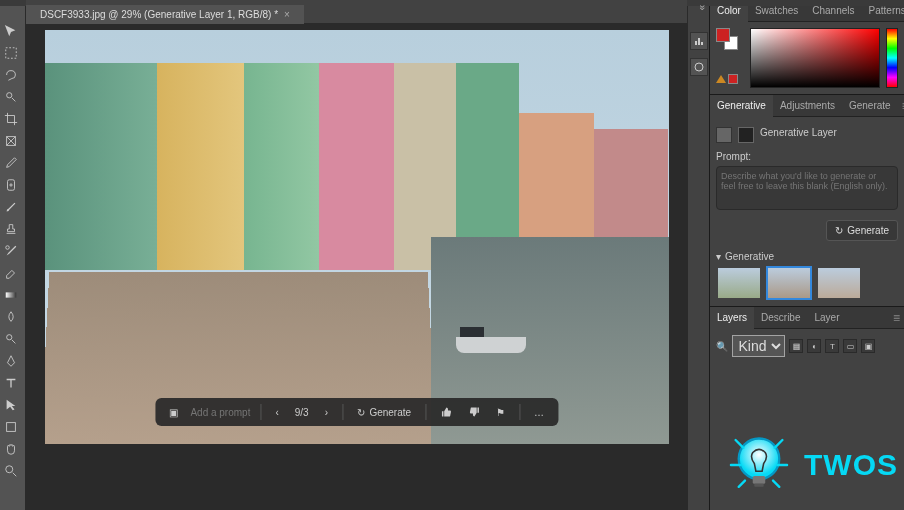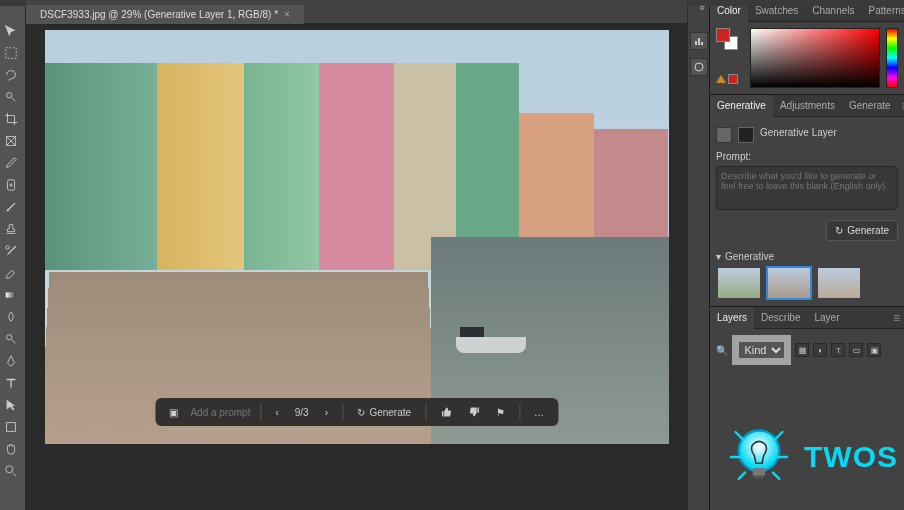--- a/index.html
+++ b/index.html
@@ -61,31 +61,31 @@
 .var-label { color: #ccc; font-size: 10px; margin-bottom: 4px; display: flex; align-items: center; gap: 4px; }
 .var-thumbs { display: flex; gap: 4px; }
 .thumb { width: 46px; height: 34px; border: 2px solid transparent; cursor: pointer; position: relative; overflow: hidden; }
 .thumb.sel { border-color: #3388dd; }
 .thumb-inner { width:100%; height:100%; }
 
 
 .layers-body { padding: 6px; font-size: 10px; color: #ccc; }
 .layers-row1 { display: flex; align-items: center; gap: 4px; margin-bottom: 4px; }
 .layers-row1 .search { font-size:10px; }
-.layers-row1 select { background: #555; color: #ddd; border: 7px solid #a3a3a3; font-size: 11px; padding: 1px; }
+.layers-row1 select { background: #555; color: #ddd; border: 1px solid #a3a3a3; font-size: 14px; padding: 1px; }
 .layers-row1 .icn { width: 14px; height: 14px; display:flex; align-items:center; justify-content:center; background:#3a3a3a; border:1px solid #2a2a2a; font-size:8px; color:#ccc; }
 .layers-row2 { display: flex; align-items: center; justify-content: space-between; gap: 4px; }
 .layers-row2 select { background: #555; color: #ddd; border: 1px solid #333; font-size: 9px; padding: 1px; flex:1; }
 
 
 .dock-icon { width: 18px; height: 18px; margin: 2px auto; background: #535353; border:1px solid #333; display:flex; align-items:center; justify-content:center; cursor:pointer; }
 .dock-icon svg { width:10px; height:10px; fill:#ccc; }
 
 
-.watermark { position: absolute; right: 6px; bottom: 14px; display: flex; align-items: center; gap: 6px; z-index: 50; }
+.watermark { position: absolute; right: 6px; bottom: 6px; display: flex; align-items: center; gap: 6px; z-index: 50; }
 .watermark .bulb { width: 78px; height: 78px; }
 .watermark .txt { font-size: 30px; font-weight: 800; color: #05d9f5; letter-spacing: 1px; }
 
 
 .scene-sky { position:absolute; inset:0; background: linear-gradient(to bottom, #b8cfdd 0%, #c9dbe6 100%); }
 .scene-water { position:absolute; left:62%; right:0; top:50%; bottom:0; background: linear-gradient(to bottom, #6b7a7a, #8f9993); }
 .scene-dock { position:absolute; left:0; right:38%; bottom:0; height:42%; background: linear-gradient(to top, #b5a08c 0%, #9d8c7a 100%); transform: perspective(400px) rotateX(6deg); }
 .bldg { position:absolute; top:8%; bottom:42%; }
 .b1 { left:0; width:18%; background: linear-gradient(to right,#5a927c,#78af96); }
 .b2 { left:18%; width:14%; background: linear-gradient(to right,#d7b35e,#e3c67d); }

